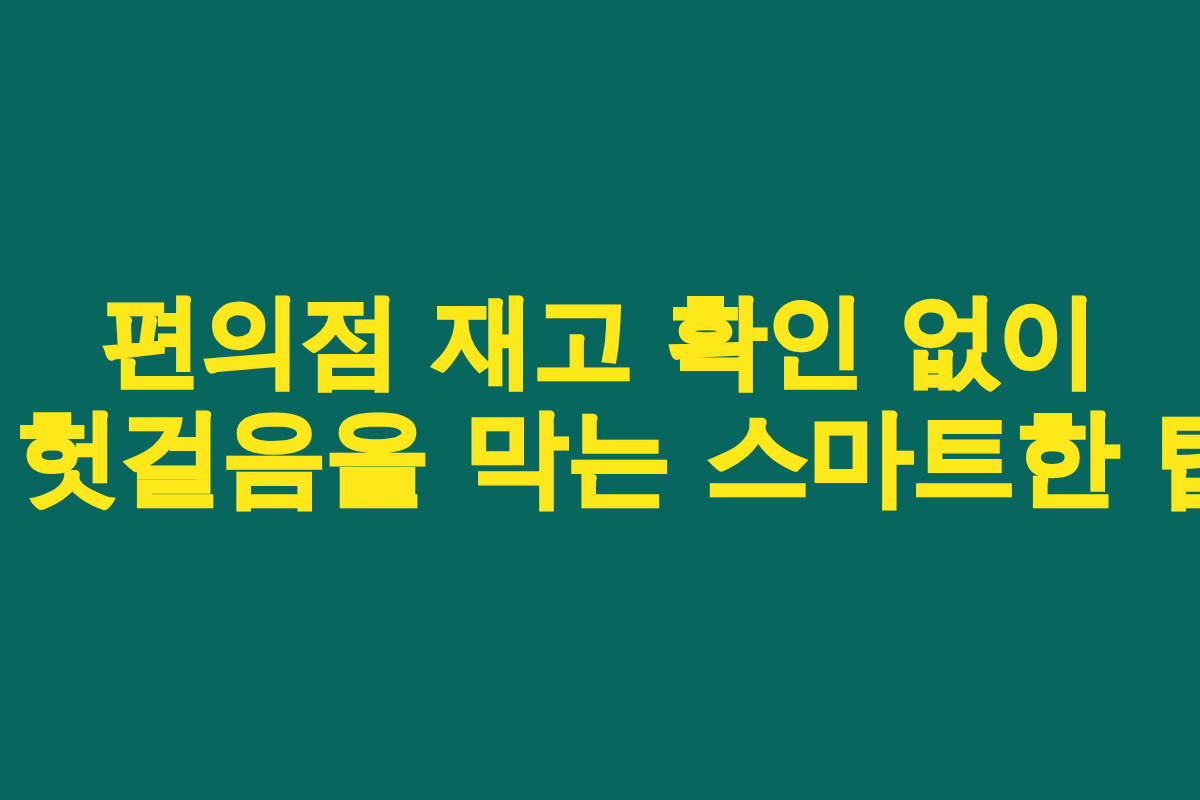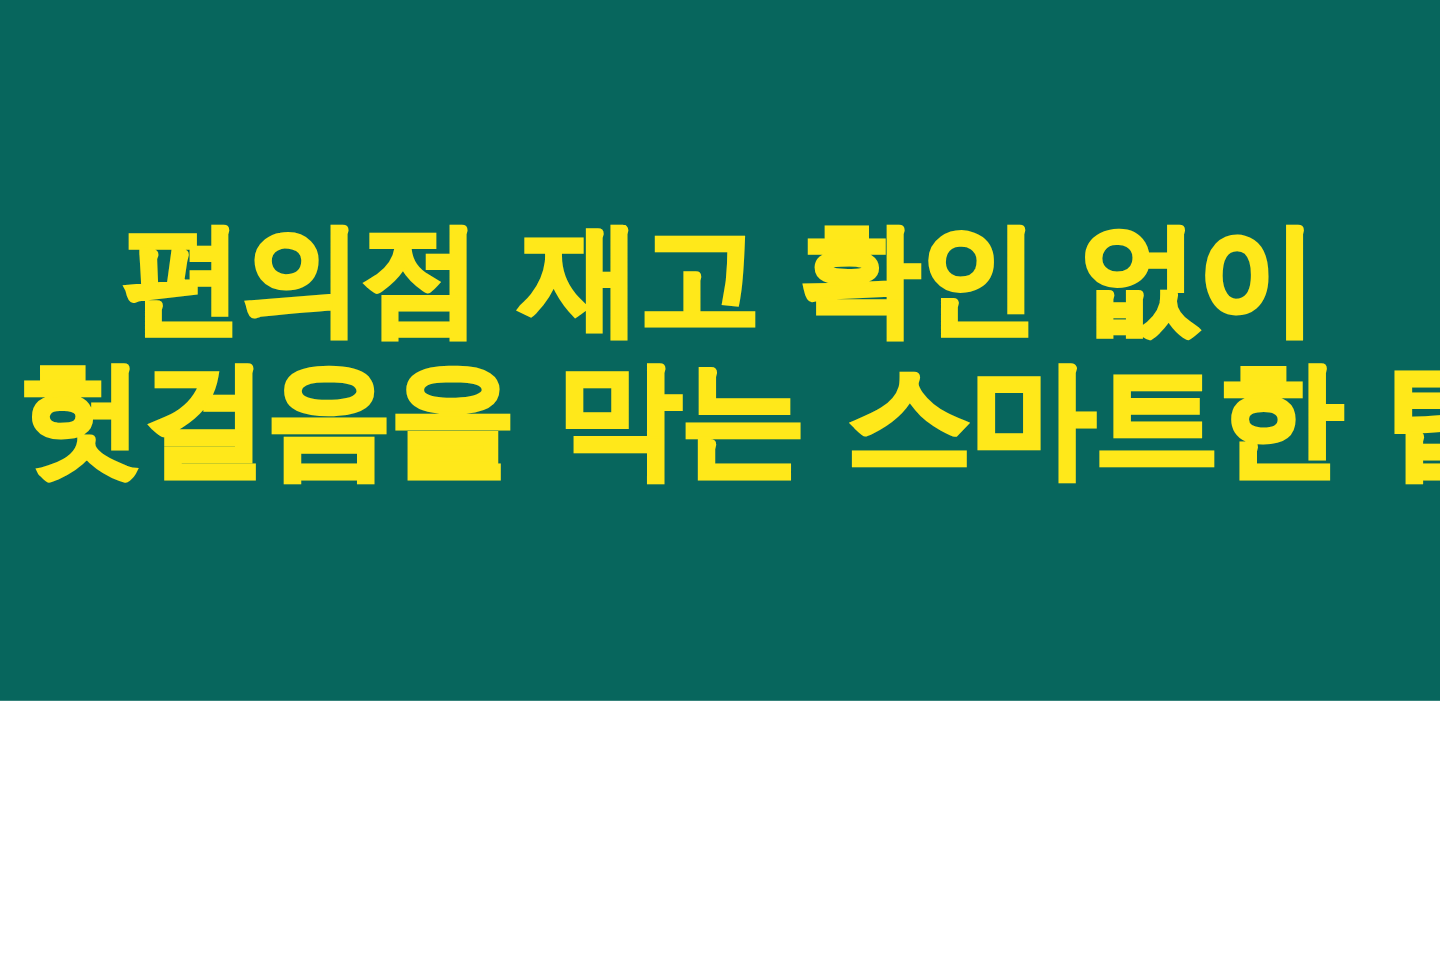--- a/index.html
+++ b/index.html
@@ -12,21 +12,21 @@
     width: 1200px;
     height: 800px;
     overflow: hidden;
     font-family: "DejaVu Sans", "Liberation Sans", sans-serif;
   }
 
   .banner {
     position: relative;
     box-sizing: border-box;
     width: 1200px;
-    height: 584px;
+    height: 800px;
     display: flex;
     flex-direction: column;
     align-items: center;
     justify-content: center;
     background: #07665D;
     overflow: hidden;
   }
 
   .headline {
     display: flex;

